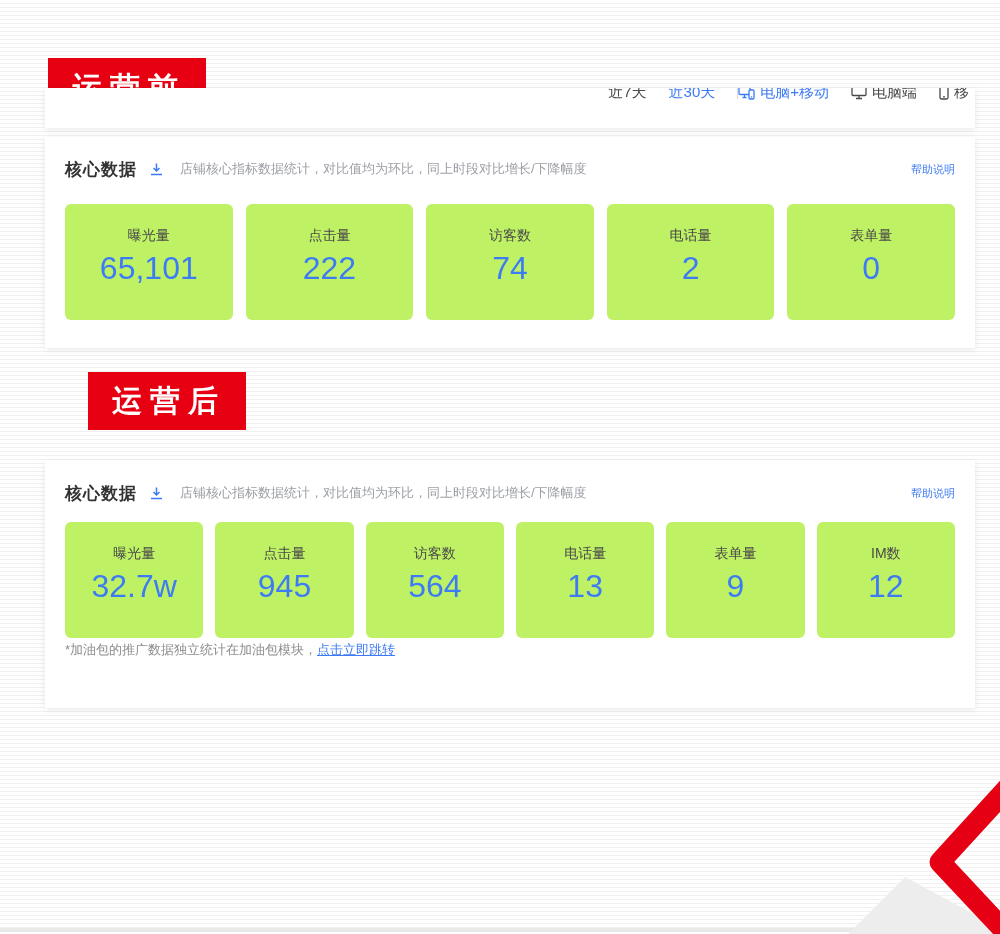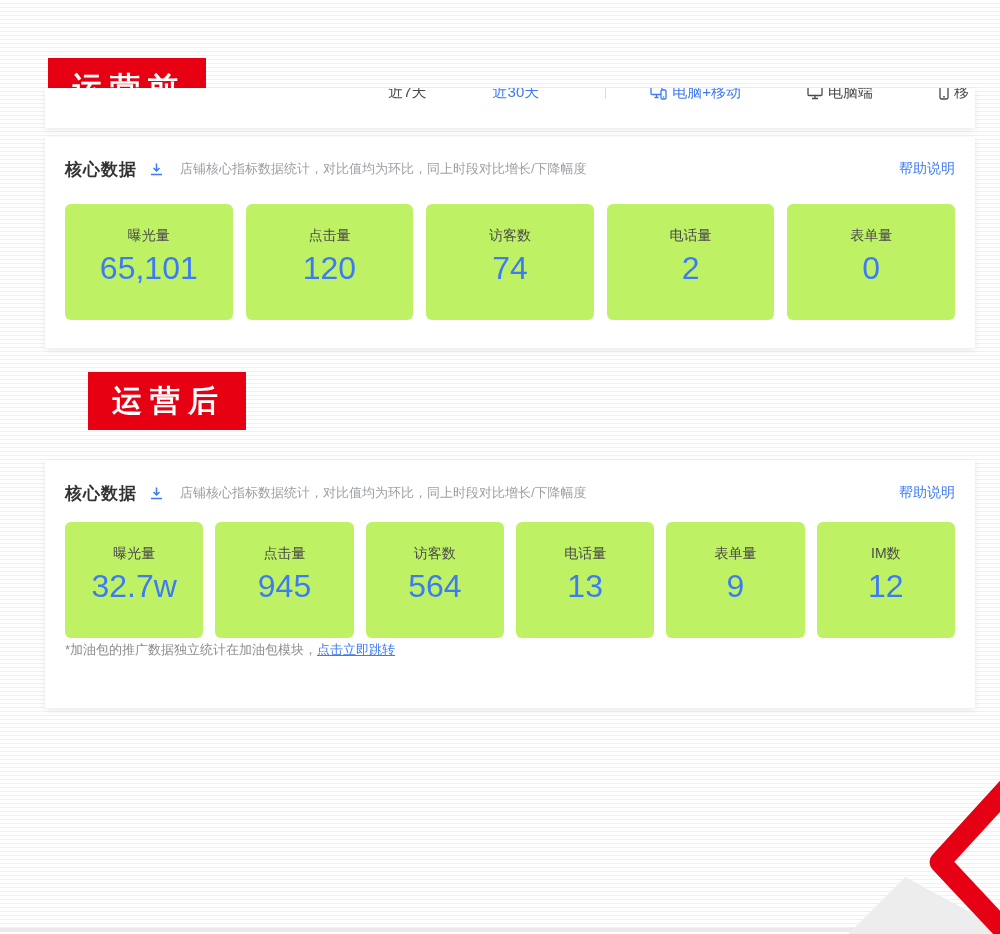--- a/index.html
+++ b/index.html
@@ -22,37 +22,36 @@
   .panel {
     position:absolute; left:45px; width:930px; background:#ffffff;
     box-shadow:0 2px 7px rgba(0,0,0,0.09);
   }
   
   #panel-filter { top:88px; height:40px; overflow:hidden; }
   .filter-inner {
     display:flex; align-items:center; justify-content:flex-end;
     margin-top:-8px; height:24px; padding-right:6px; font-size:15px;
     white-space:nowrap;
-    gap:44px;
   }
   .filter-item { display:flex; align-items:center; cursor:pointer; color:#4a4a4a; }
   .filter-item.active { color:#3d7af5; }
   .filter-item + .filter-item { margin-left:22px; }
   .filter-sep { width:1px; height:14px; background:#dcdcdc; margin-left:22px; }
   .filter-item svg { margin-right:5px; }
 
   
   #panel-data-before { top:137px; height:211px; padding:21px 20px 0; }
   #panel-data-after  { top:460px; height:248px; padding:22px 20px 0; }
 
   .panel-header { display:flex; align-items:center; height:22px; }
   .panel-title { font-size:17px; font-weight:bold; color:#333; letter-spacing:1px; }
   .download-btn { margin-left:12px; cursor:pointer; display:flex; align-items:center; }
   .panel-desc { margin-left:16px; font-size:13px; color:#9b9ea4; }
-  .help-link { margin-left:auto; font-size:14px; color:#3d7af5; cursor:pointer; }
+  .help-link { margin-left:auto; font-size:11px; color:#3d7af5; cursor:pointer; }
 
   .stats-row { display:flex; }
   #panel-data-before .stats-row { margin-top:24px; gap:13px; }
   #panel-data-after  .stats-row { margin-top:18px; gap:12px; }
   .stat-card {
     flex:1; height:116px; background:#bef264; border-radius:6px;
     text-align:center; padding-top:23px;
   }
   .stat-label { font-size:14px; color:#4a4a4a; }
   .stat-value { margin-top:5px; font-size:32px; color:#3d7bf5; }
@@ -112,21 +111,21 @@
     <span class="panel-desc">店铺核心指标数据统计，对比值均为环比，同上时段对比增长/下降幅度</span>
     <span class="help-link">帮助说明</span>
   </div>
   <div class="stats-row">
     <div class="stat-card">
       <div class="stat-label">曝光量</div>
       <div class="stat-value">65,101</div>
     </div>
     <div class="stat-card">
       <div class="stat-label">点击量</div>
-      <div class="stat-value">120</div>
+      <div class="stat-value">222</div>
     </div>
     <div class="stat-card">
       <div class="stat-label">访客数</div>
       <div class="stat-value">74</div>
     </div>
     <div class="stat-card">
       <div class="stat-label">电话量</div>
       <div class="stat-value">2</div>
     </div>
     <div class="stat-card">

